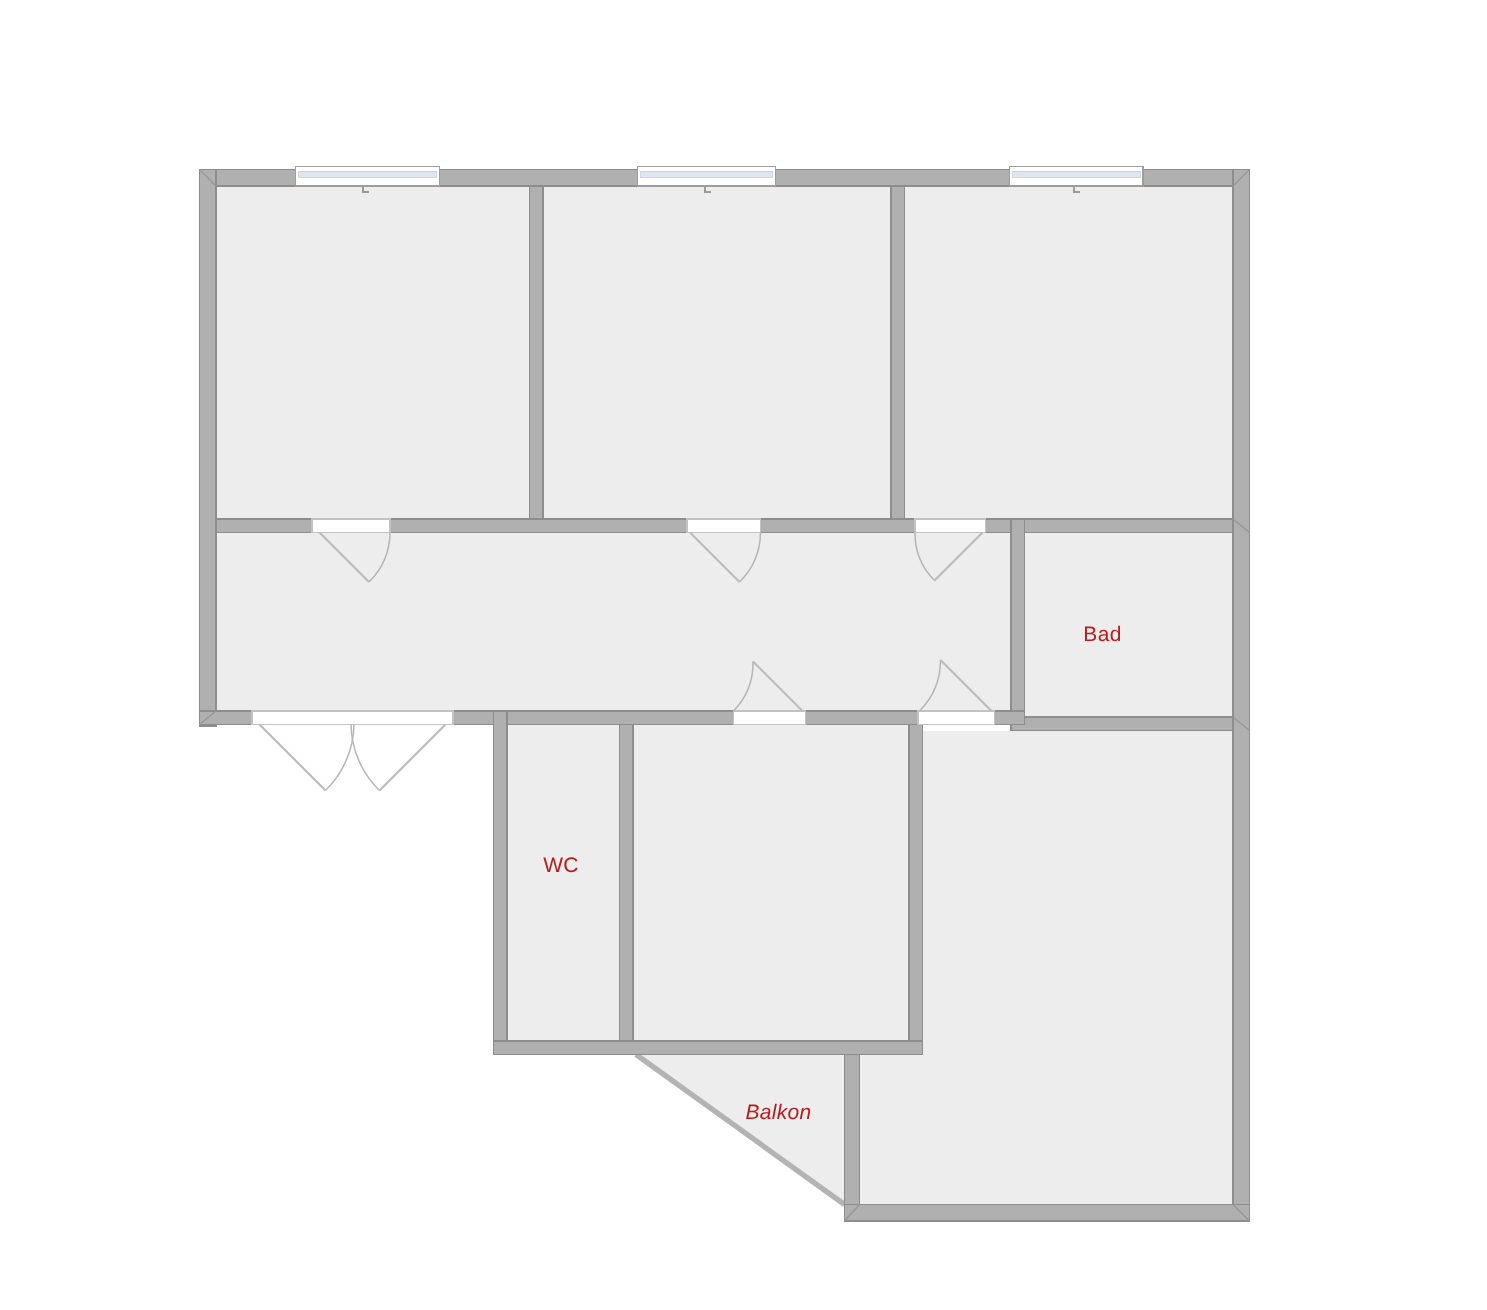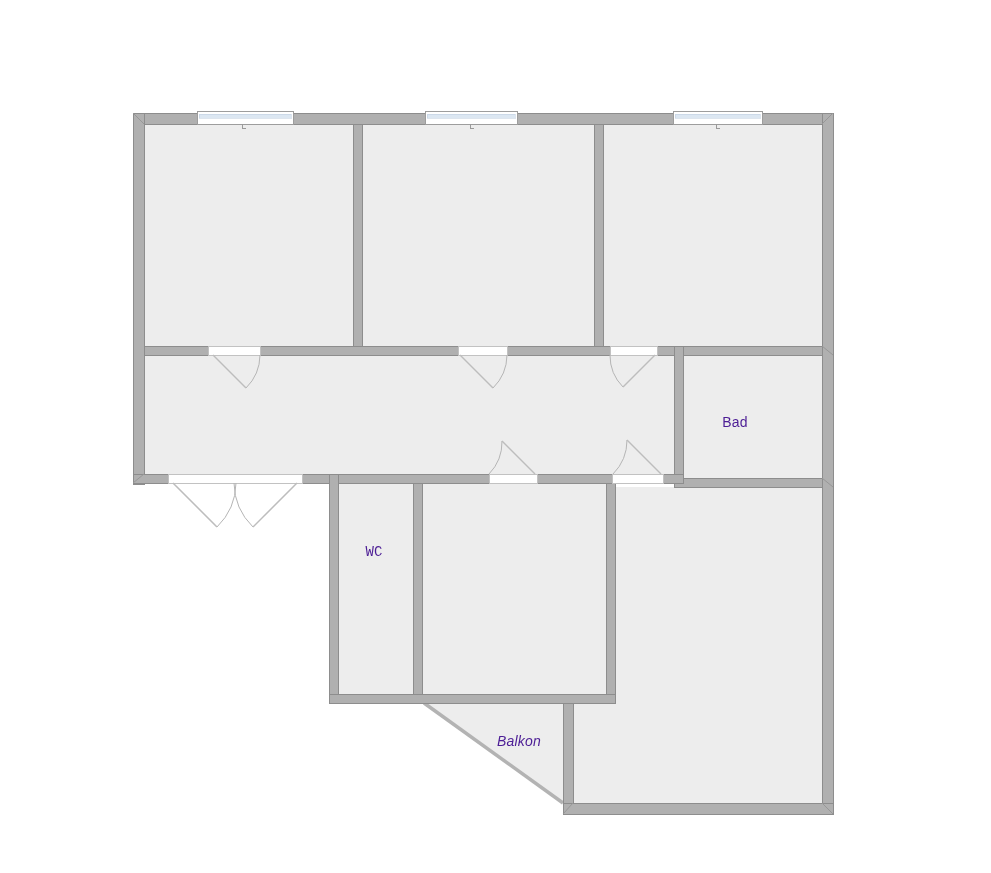--- a/index.html
+++ b/index.html
@@ -8,21 +8,21 @@
     width:991px;height:873px;
     background:#ffffff;
     overflow:hidden;
     font-family:"Liberation Sans", sans-serif;
   }
   .plan svg{position:absolute;left:0;top:0;}
   .room-label{
     position:absolute;
     transform:translate(-50%,-50%);
     font-size:14px;
-    color:#4c1d95;
+    color:#b91c1c;
     letter-spacing:.2px;
     white-space:nowrap;
     user-select:none;
   }
   
   .wall{fill:#b0b0b0;stroke:#8d8d8d;stroke-width:1;}
   .roomfill{fill:#ededed;stroke:none;}
   .opening{fill:#ffffff;stroke:#c2c2c2;stroke-width:1;}
   .win{fill:#ffffff;stroke:#9d9d9d;stroke-width:1;}
   .winband{fill:#dce7f2;stroke:#bccbdd;stroke-width:.5;}
@@ -147,17 +147,17 @@
       <g>
         <rect class="win" x="673" y="111" width="89" height="13"></rect>
         <rect class="winband" x="675" y="114" width="85" height="4"></rect>
         <path class="tickmark" d="M716,124 v4 h4"></path>
       </g>
     </g>
   </svg>
 
   <div class="room-label" style="left:735px;top:422px;">Bad</div>
 
-  <div class="room-label" style="left:374px;top:552px;font-family:Liberation Mono, monospace;">WC</div>
+  <div class="room-label" style="left:374px;top:576px;">WC</div>
 
   <div class="room-label" style="left:519px;top:741px;font-style:italic;">Balkon</div>
 
 </div>
 
 </body></html>

